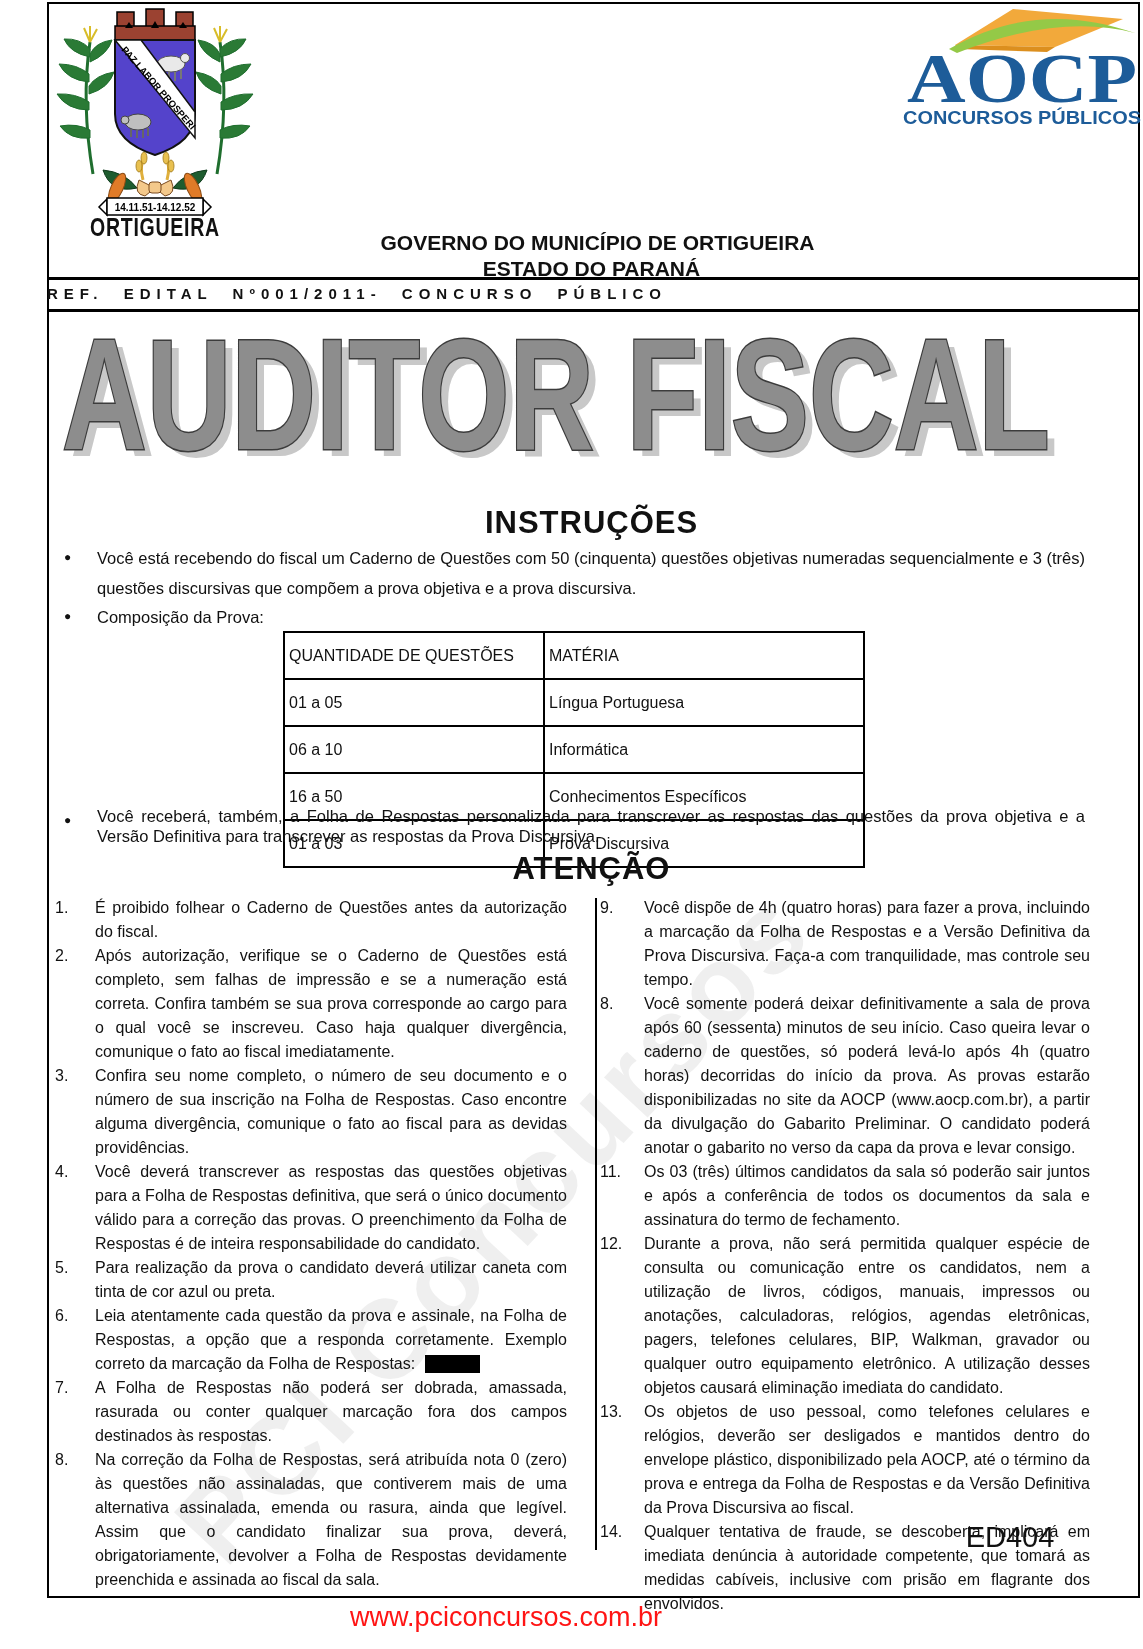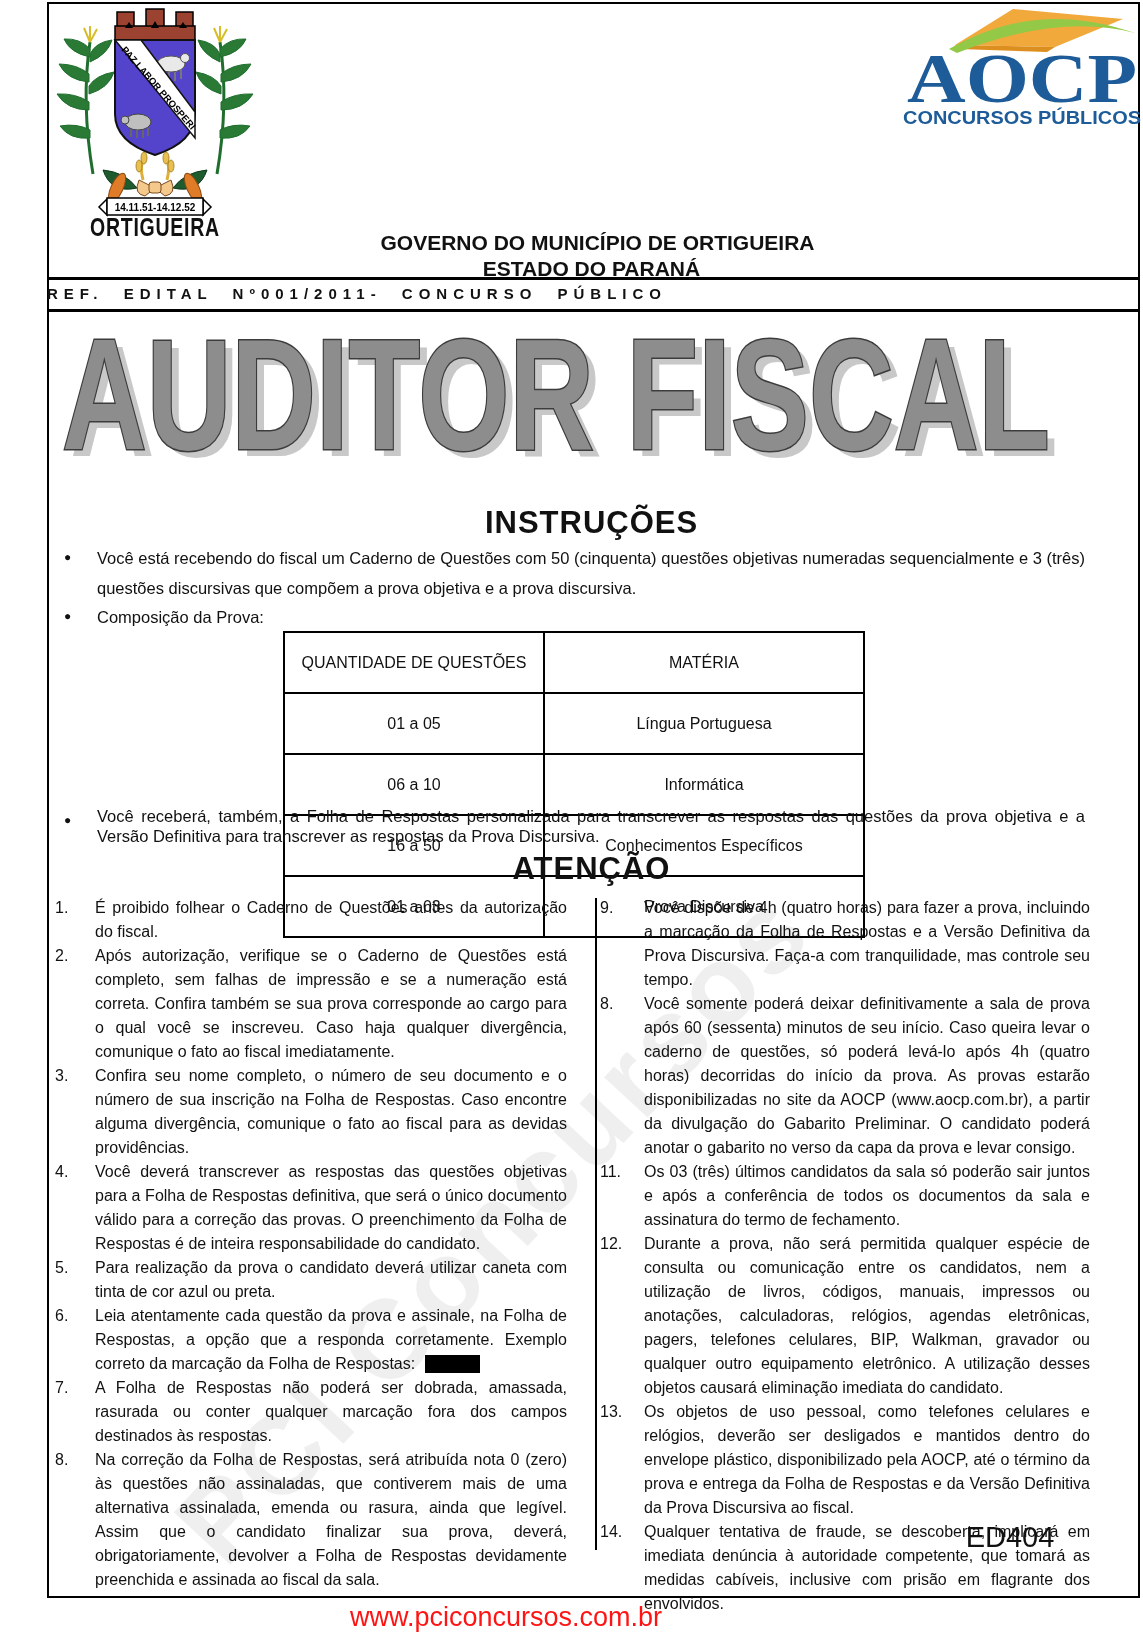--- a/index.html
+++ b/index.html
@@ -25,21 +25,21 @@
         font-size:31px;font-weight:bold;letter-spacing:1px;z-index:1;}
   .bullet{position:absolute;z-index:1;}
   .bullet::before{content:"\25CF";position:absolute;left:2px;top:7px;font-size:12px;}
   .bullet p{margin:0 0 0 35px;text-align:justify;font-size:16.5px;line-height:30px;}
   .b1{left:62px;top:543px;width:1023px;}
   .b2{left:62px;top:602px;width:1023px;}
   .b3{left:62px;top:806px;width:1023px;}
   .b3 p{line-height:20px;}
   .qtable{position:absolute;left:283px;top:631px;width:582px;border-collapse:collapse;z-index:1;}
   .qtable td,.qtable th{border:2px solid #000;height:27px;font-size:16px;font-weight:normal;
-        text-align:center;padding:16px 4px;}
+        text-align:left;padding:9px 4px;}
   .qtable th{font-weight:normal;}
   .qtable .c1{width:250px;}
   .att-h{position:absolute;left:47px;top:851px;width:1089px;text-align:center;
         font-size:31px;font-weight:bold;letter-spacing:1px;z-index:1;}
   .coldivider{position:absolute;left:595px;top:898px;width:2px;height:652px;background:#000;z-index:1;}
   .col{position:absolute;top:896px;z-index:1;}
   .col-left{left:55px;width:512px;}
   .col-right{left:600px;width:490px;}
   .item{display:flex;}
   .item .num{flex:0 0 40px;font-size:16px;line-height:24px;}

